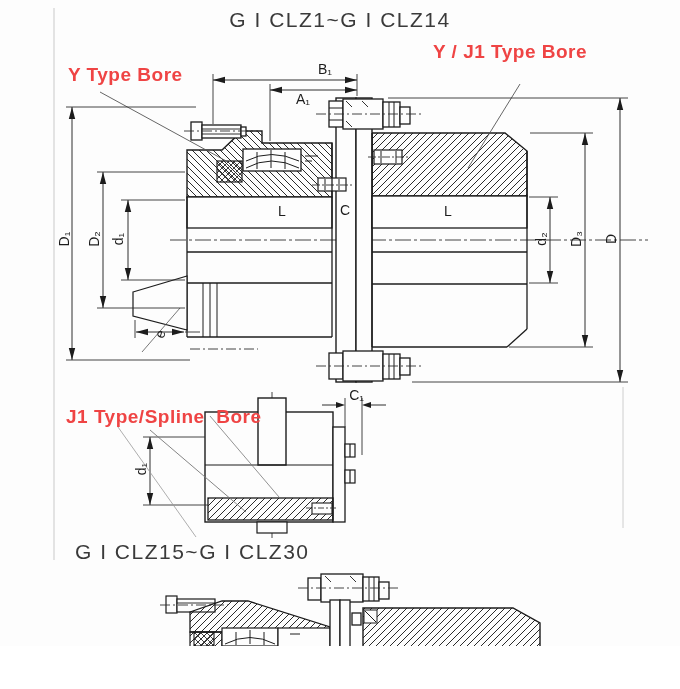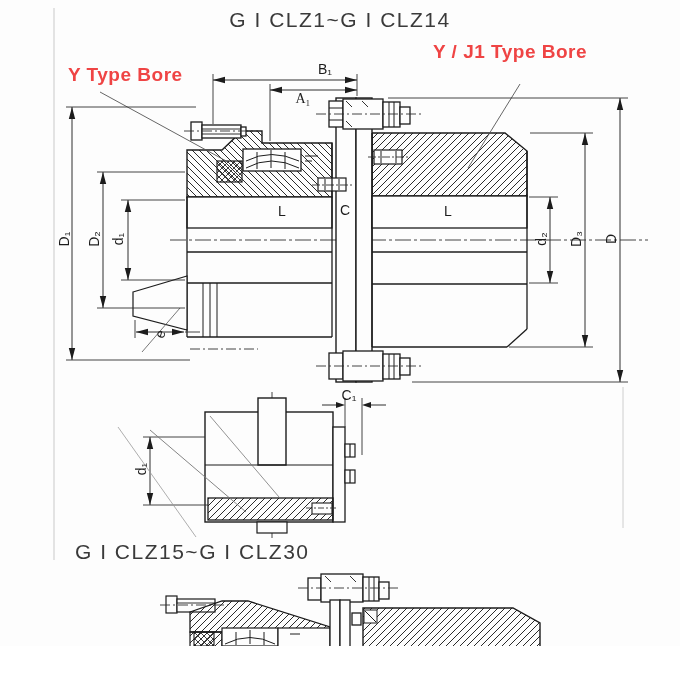--- a/index.html
+++ b/index.html
@@ -275,29 +275,30 @@
       </g>
       <line x1="150" y1="676" x2="545" y2="676" stroke="#999" stroke-width="0.8"></line>
     </g>
   </svg>
 
   <div class="txt title" style="left:340px;top:8px;transform:translateX(-50%);">G I CLZ1~G I CLZ14</div>
   <div class="txt title" style="left:75px;top:540px;text-align:center;">G I CLZ15~G I CLZ30</div>
 
   <div class="txt bore" style="left:68px;top:64px;">Y Type Bore</div>
   <div class="txt bore" style="left:433px;top:41px;">Y / J1 Type Bore</div>
+  <div class="txt bore" style="left:66px;top:406px;">J1 Type/Spline  Bore</div>
 
   <div class="txt dim" style="left:262px;top:61px;margin-left:48px;">B₁</div>
-  <div class="txt dim" style="left:288px;top:91px;font-family:Liberation Serif, serif;">A₁</div>
+  <div class="txt dim" style="left:288px;top:91px;">A₁</div>
   <div class="txt dim rot" style="left:49px;top:231px;">D₁</div>
   <div class="txt dim rot" style="left:79px;top:231px;">D₂</div>
   <div class="txt dim rot" style="left:103px;top:231px;">d₁</div>
   <div class="txt dim rot-e" style="left:152px;top:326px;">e</div>
   <div class="txt dim" style="left:267px;top:203px;">L</div>
   <div class="txt dim" style="left:330px;top:202px;">C</div>
   <div class="txt dim" style="left:433px;top:203px;">L</div>
   <div class="txt dim rot" style="left:526px;top:231px;">d₂</div>
   <div class="txt dim rot" style="left:561px;top:231px;">D₃</div>
   <div class="txt dim rot" style="left:596px;top:231px;">D</div>
-  <div class="txt dim" style="left:334px;top:387px;">C₁</div>
+  <div class="txt dim" style="left:334px;top:387px;text-align:right;">C₁</div>
   <div class="txt dim rot" style="left:126px;top:461px;">d₁</div>
 
 </div>
 
 </body></html>

